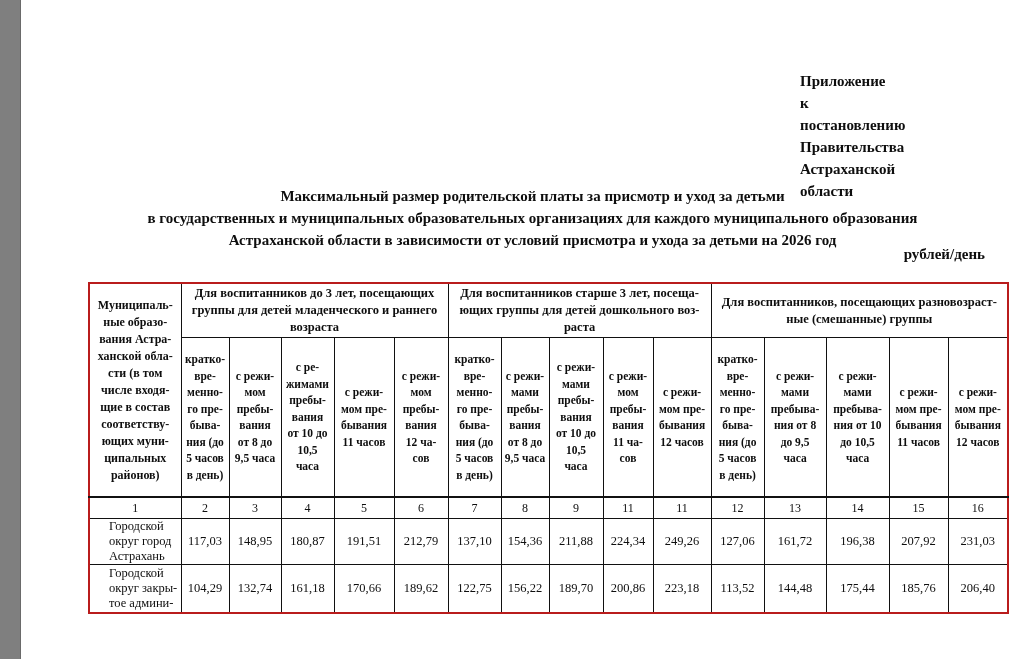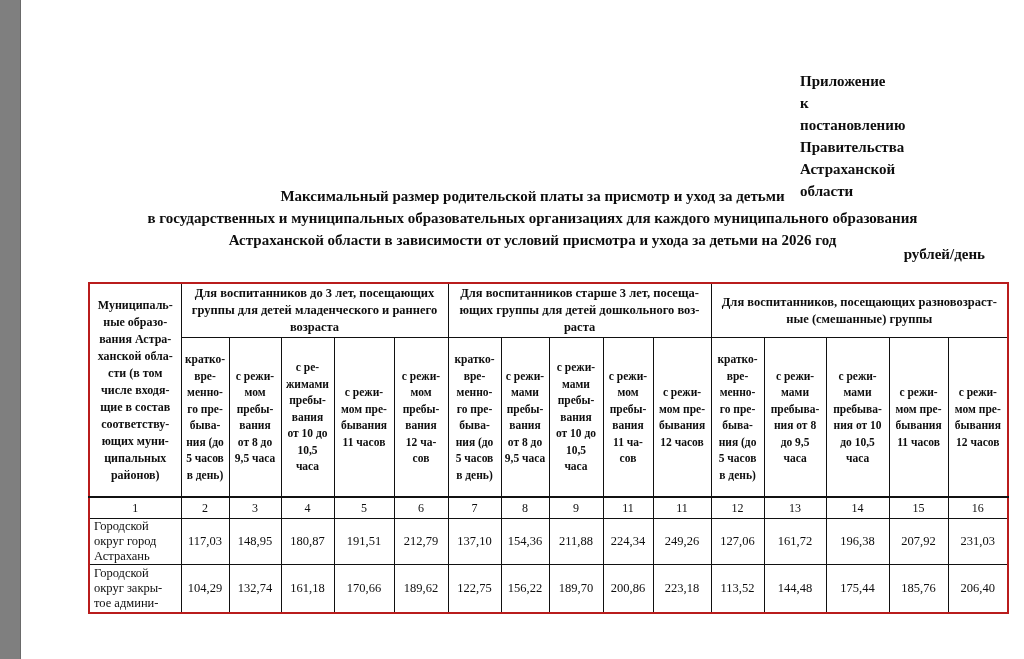--- a/index.html
+++ b/index.html
@@ -43,21 +43,21 @@
   .group-th { font-size: 12.5px; line-height: 17px; height: 53px; }
   .sub-th   { font-size: 11.5px; line-height: 16.5px; height: 158px; }
   .muni-th  { font-size: 12px;   line-height: 17px; }
   .num-row td {
     height: 20px; text-align: center; font-size: 12px;
     border-top: 2px solid #111; font-weight: 400;
   }
   .data-row td { text-align: center; font-size: 12.5px; font-weight: 400; }
   .data-row .row-label {
     text-align: left; white-space: pre-line; line-height: 15px;
-    padding-left: 4px; font-size: 12.5px;
+    padding-left: 19px; font-size: 12.5px;
   }
   .row-1 td { height: 45px; }
   .row-2 td { height: 47px; }
 </style>
 </head>
 <body>
 
 <div class="page">
   <div class="leftbar"></div>
 

